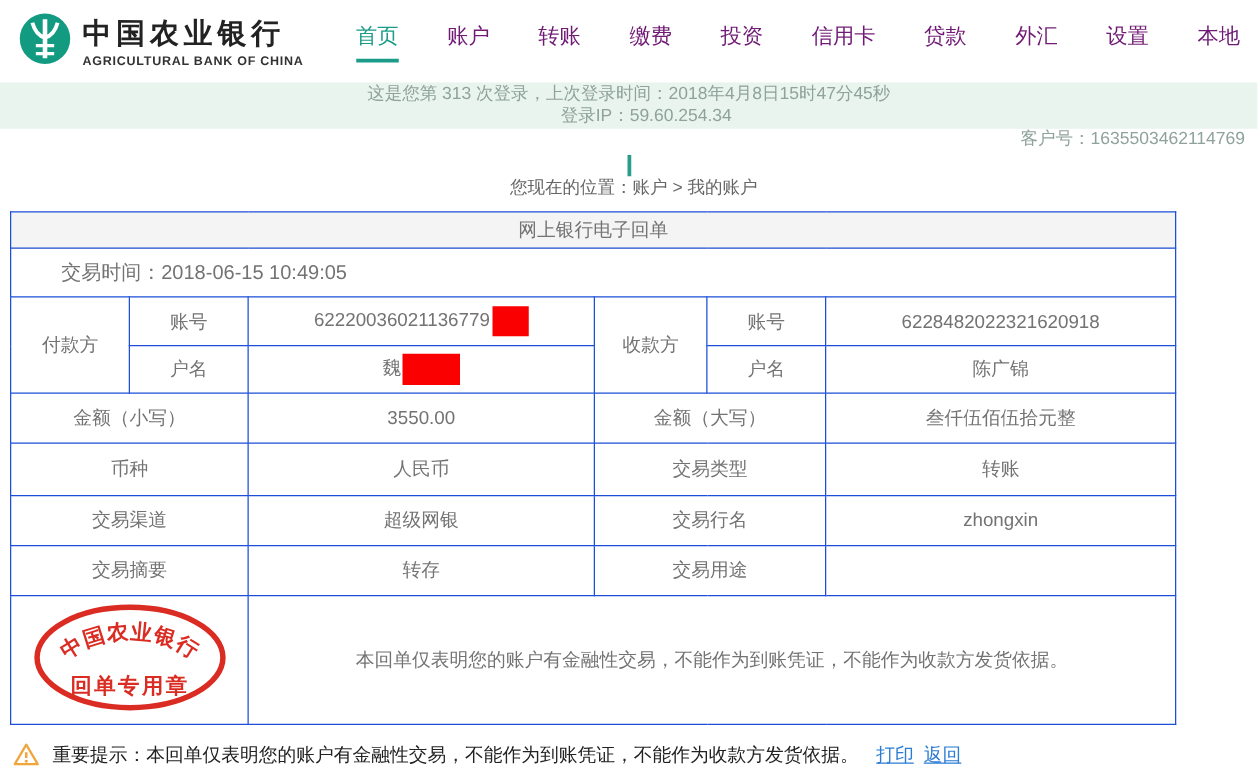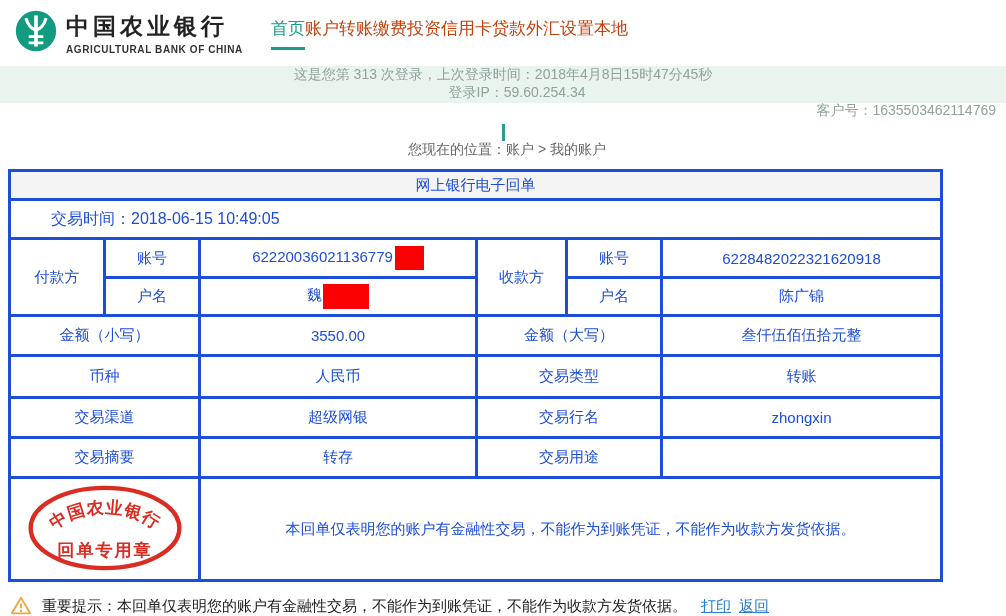--- a/index.html
+++ b/index.html
@@ -4,39 +4,39 @@
 <style>
   * { margin:0; padding:0; box-sizing:border-box; }
   html,body { width:1006px; height:616px; background:#fff; overflow:hidden;
     font-family:"Liberation Sans","DejaVu Sans",sans-serif; }
 
   
   .header { height:66px; display:flex; align-items:center; padding-left:14px; background:#fff; }
   .logo { display:flex; align-items:center; gap:8px; }
   .logo-text .cn { font-size:23px; font-weight:bold; color:#222; letter-spacing:4px; }
   .logo-text .en { font-size:10px; color:#333; font-weight:bold; letter-spacing:.6px; margin-top:2px; }
-  .nav { flex:1; display:flex; align-items:flex-end; margin-left:28px; padding-right:14px; }
-  .nav-item { font-size:17px; color:#c2410c; cursor:pointer; padding-bottom:10px; white-space:nowrap; }
+  .nav { flex:1; display:flex; justify-content:space-between; align-items:flex-end; margin-left:42px; padding-right:14px; }
+  .nav-item { font-size:17px; color:#701a75; cursor:pointer; padding-bottom:10px; white-space:nowrap; }
   .nav-item.active { color:#1a9c89; border-bottom:3px solid #1a9c89; padding-bottom:7px; }
 
   
   .login-bar { height:37px; background:#e9f4ef; display:flex; align-items:center;
     font-size:14px; color:#8fa29b; padding:0 10px;flex-direction:column; }
   .login-bar .ip { margin-left:28px; }
   .login-bar .cust { margin-left:auto; }
 
   
   .crumb-row { margin-top:21px; padding-left:8px; display:flex; align-items:center; height:28px; white-space:nowrap;flex-direction:column; }
   .crumb-bar { width:3px; height:17px; background:#2a9c8b; margin-right:7px; flex:none; }
   .crumb { font-size:14px; color:#666; flex:none; }
   .annotation { margin-left:10px; font-size:18px; font-weight:bold; color:#ff0000; letter-spacing:-1px; overflow:hidden; }
 
   
   table.receipt { margin:17px 0 0 8px; width:932px; border-collapse:collapse; table-layout:fixed; }
-  table.receipt td { border:3px solid #1d4ed8; font-size:15px; color:#1d4ed8; text-align:center; vertical-align:middle; }
+  table.receipt td { border:1px solid #1d4ed8; font-size:15px; color:#737373; text-align:center; vertical-align:middle; }
   tr.r-title td { height:29px; background:#f4f4f4; font-size:15px; }
   tr.r-time td { height:39px; text-align:left; padding-left:40px; font-size:16px;margin-top:40px; }
   tr.r-acct td { height:39px; }
   tr.r-name td { height:38px; }
   tr.r-amt td { height:40px; }
   tr.r-cur td { height:42px; }
   tr.r-chn td { height:40px; }
   tr.r-sum td { height:40px; }
   tr.r-stamp td { height:103px; }
   td.acct-val { font-size:17px; }

